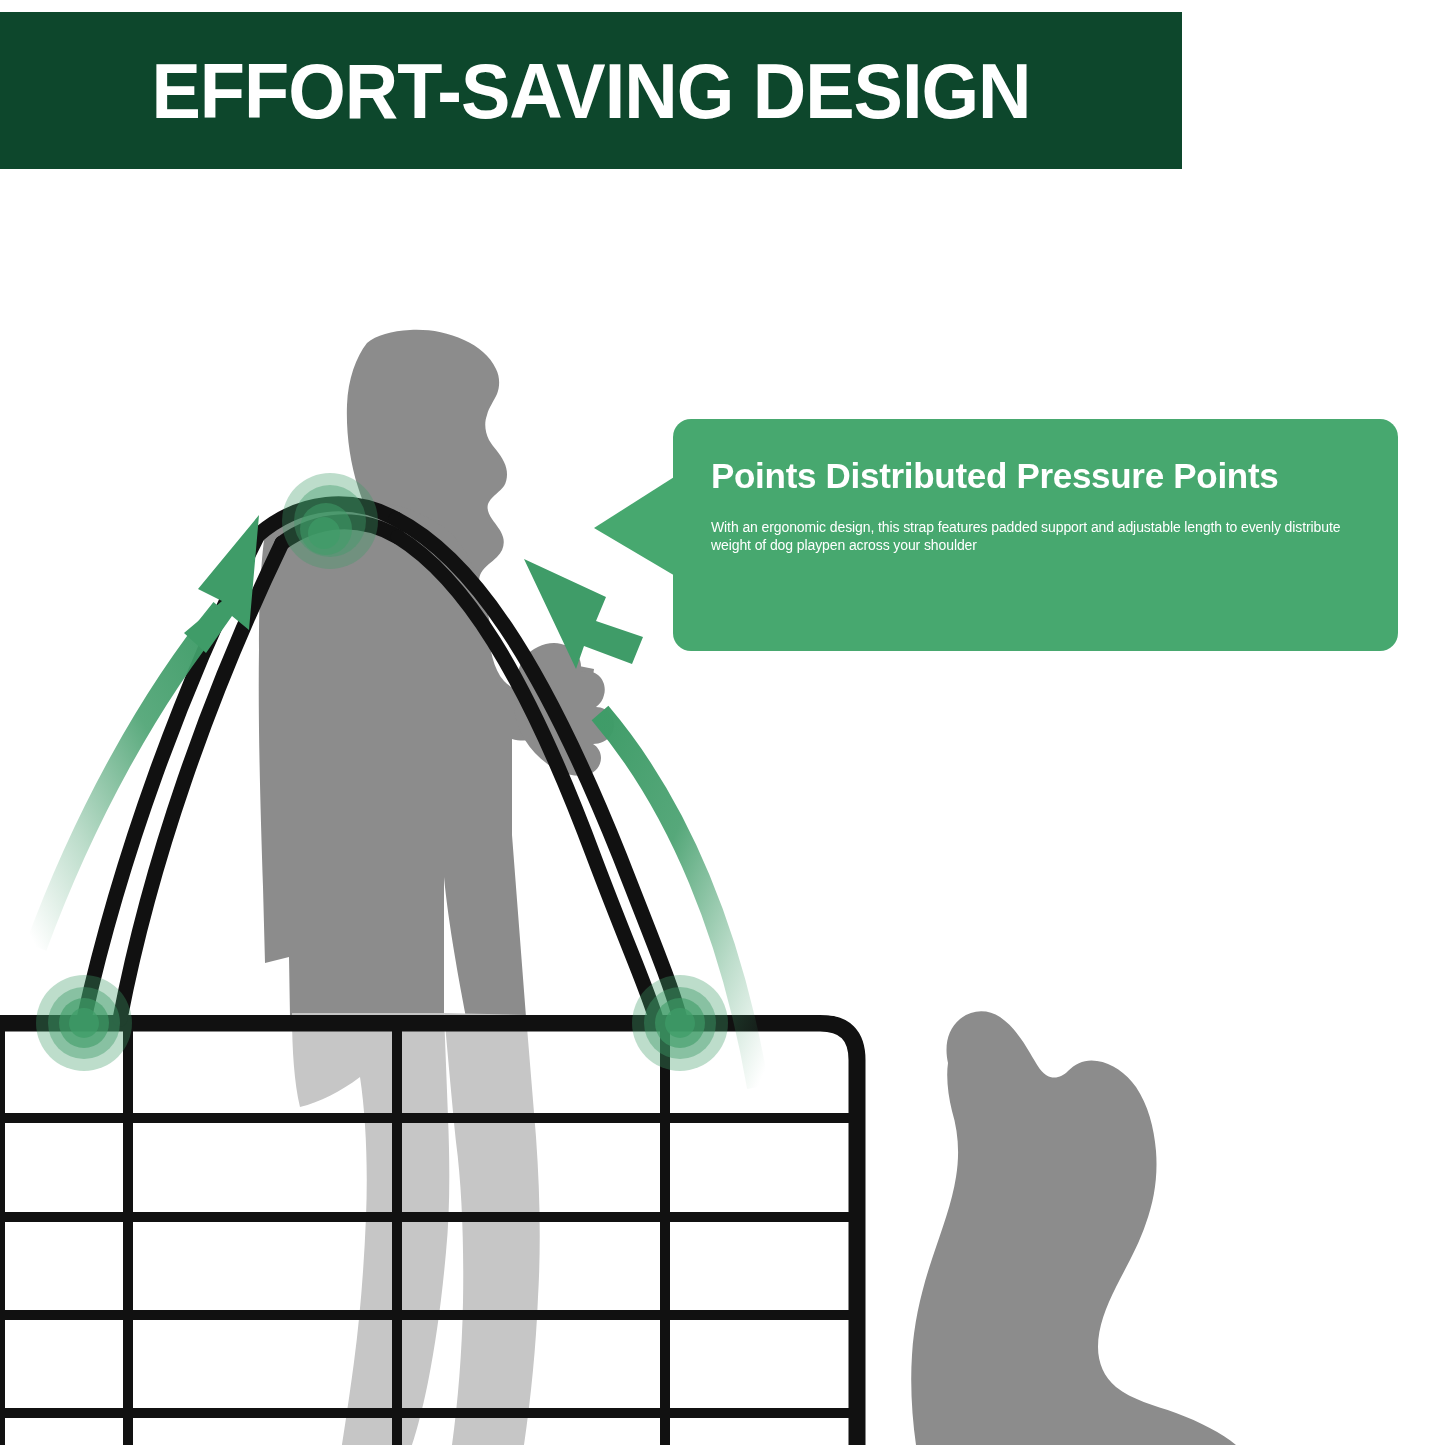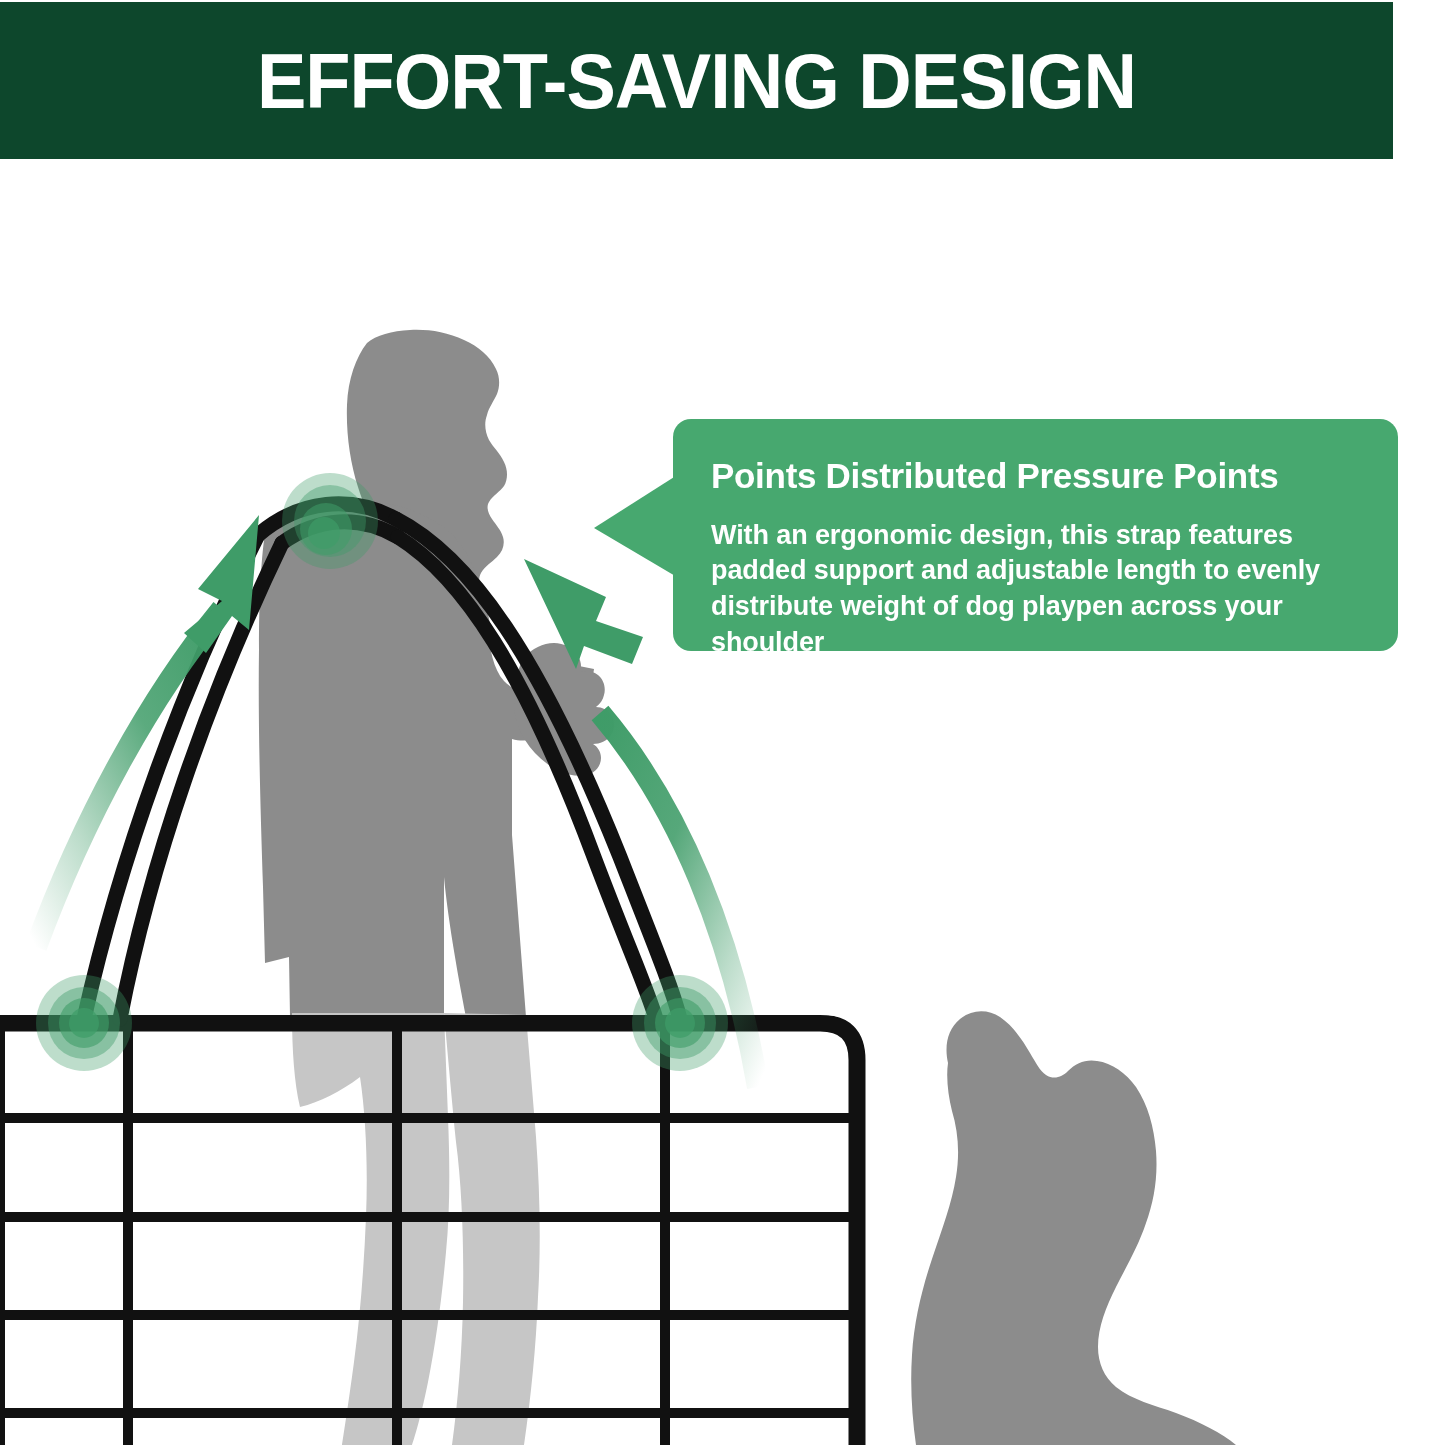--- a/index.html
+++ b/index.html
@@ -10,22 +10,22 @@
     overflow: hidden;
   }
   #page {
     position: relative;
     width: 1445px; height: 1445px;
     background: #ffffff;
   }
 
   
   #header-banner {
-    position: absolute; left: 0; top: 2px;
-    width: 1393px; height: 157px;
+    position: absolute; left: 0; top: 12px;
+    width: 1182px; height: 157px;
     background: #0d472c;
     display: flex; align-items: center; justify-content: center;
   }
   #header-title {
     color: #ffffff;
     font-size: 74px;
     font-weight: bold;
     letter-spacing: -1px;
     line-height: 1;
     white-space: nowrap;
@@ -53,22 +53,22 @@
     color: #ffffff;
     font-size: 35px;
     font-weight: bold;
     line-height: 1.1;
     letter-spacing: -0.3px;
     white-space: nowrap;
   }
   #callout-body {
     margin-top: 22px;
     color: #ffffff;
-    font-size: 27px;
-    font-weight: bold;
+    font-size: 14px;
+    font-weight: normal;
     line-height: 1.33;
     letter-spacing: -0.1px;
   }
   #callout-tail {
     position: absolute;
     left: 592px; top: 466px;
     width: 90px; height: 120px;
     z-index: 39;
   }
 </style>

